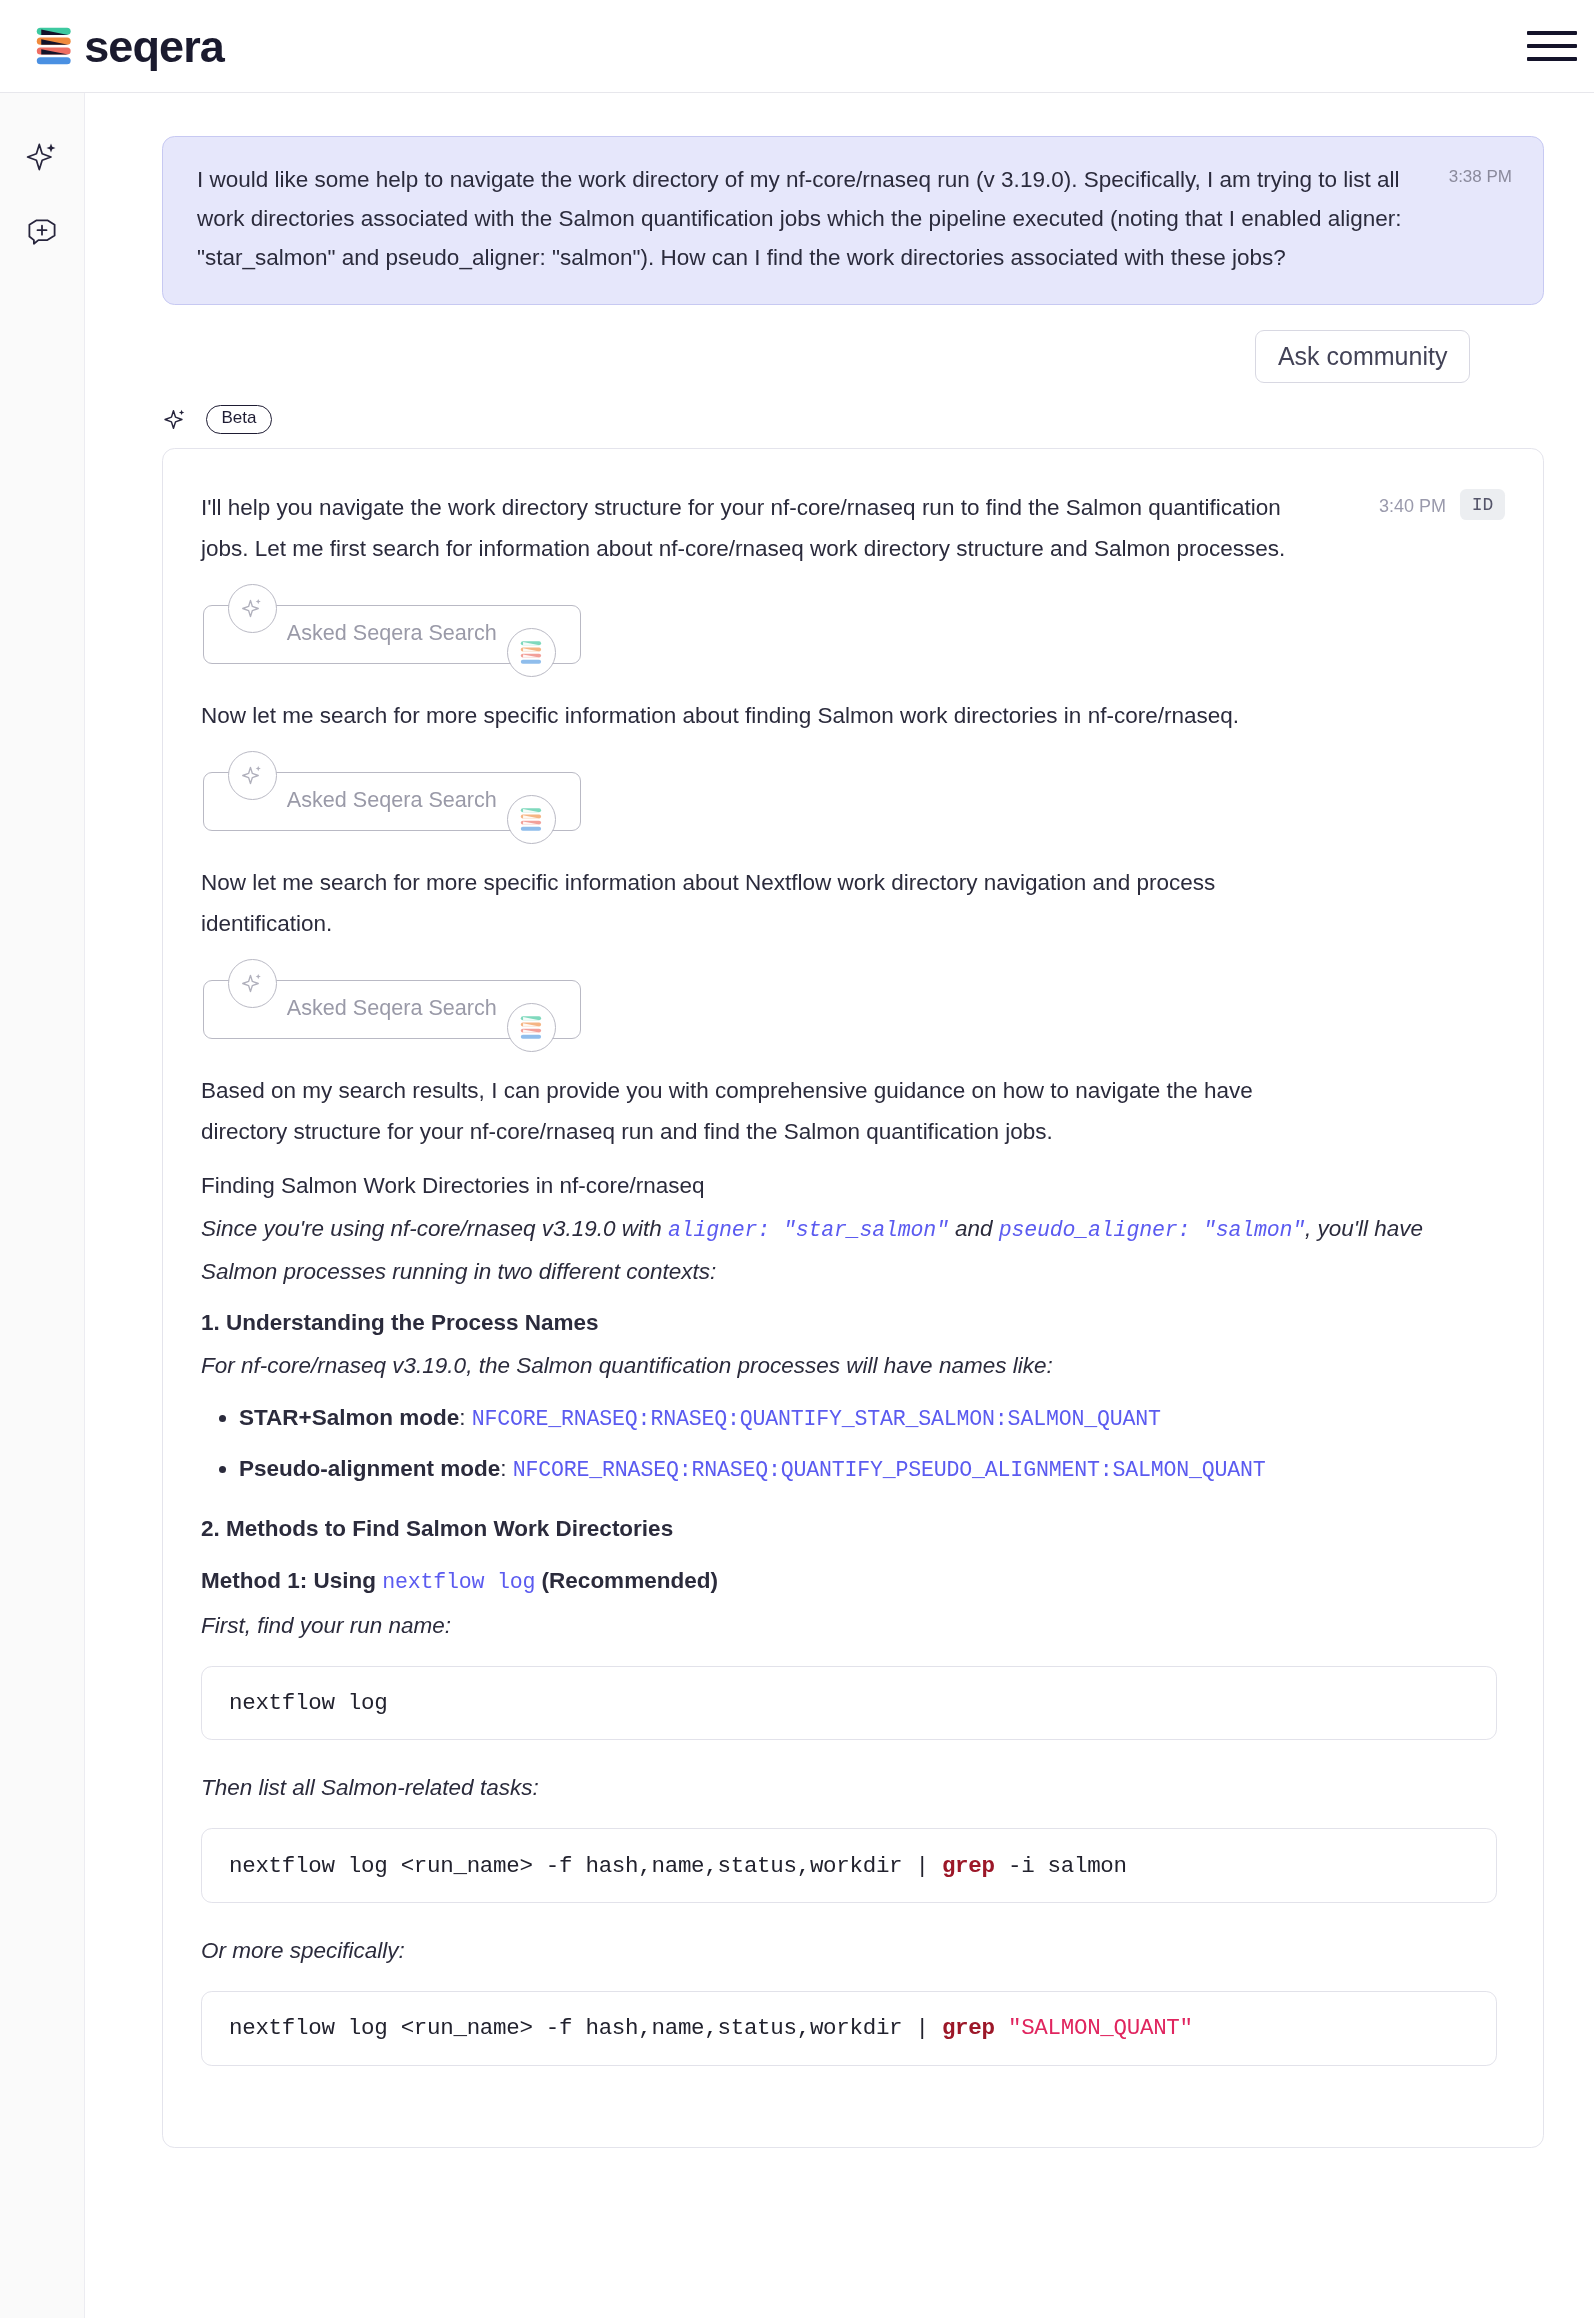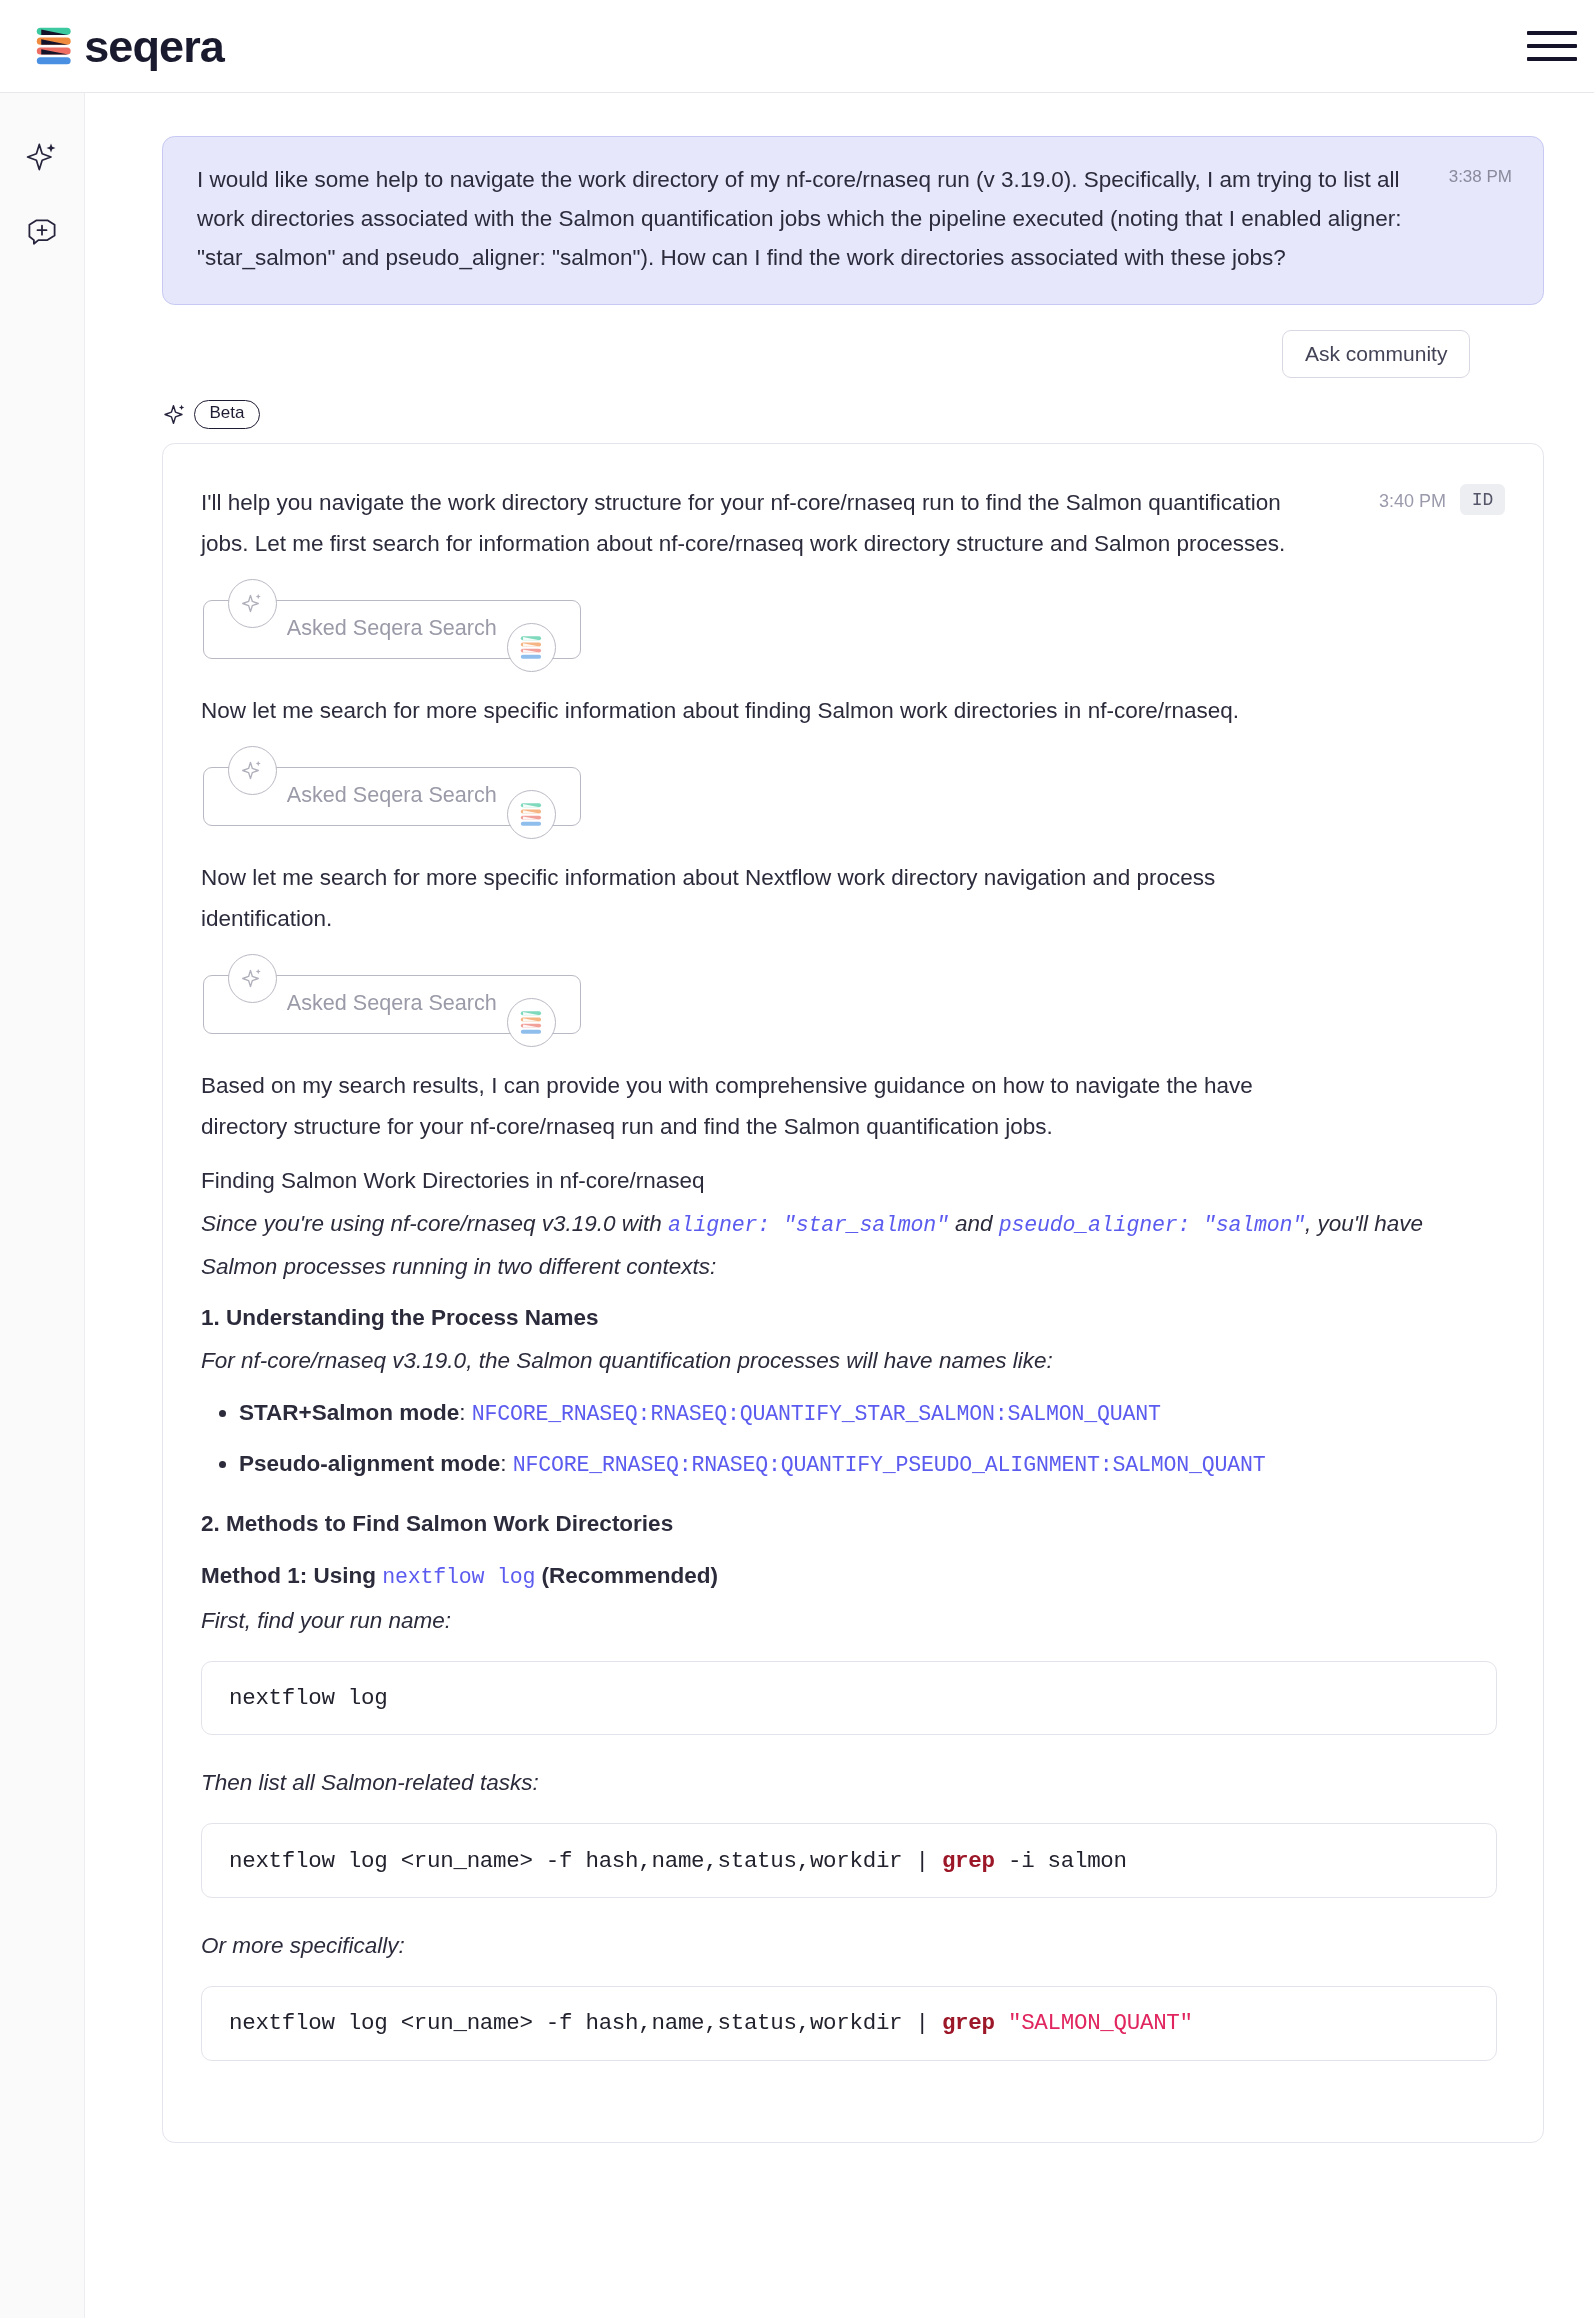--- a/index.html
+++ b/index.html
@@ -100,29 +100,29 @@
   .askrow {
     display: flex; justify-content: flex-end;
     margin-top: 25px;
     padding-right: 16px;
   }
   .ask-btn {
     border: 0.9px solid #d8d8e2;
     background: #ffffff;
     border-radius: 9px;
     padding: 10.8px 21.6px;
-    font-size: 21px;
+    font-size: 25px;
     color: #434357;
     cursor: pointer;
     font-family: "Liberation Sans", sans-serif;
   }
 
   
   .beta-row {
-    display: flex; align-items: center; gap: 5px;
+    display: flex; align-items: center; gap: 17px;
     margin-top: 21.6px;
     margin-left: 0px;
   }
   .beta-pill {
     border: 1.4px solid #1e1c33;
     border-radius: 899px;
     padding: 2.7px 14.4px 4.5px;
     font-size: 17px;
     color: #1e1c33;
   }

